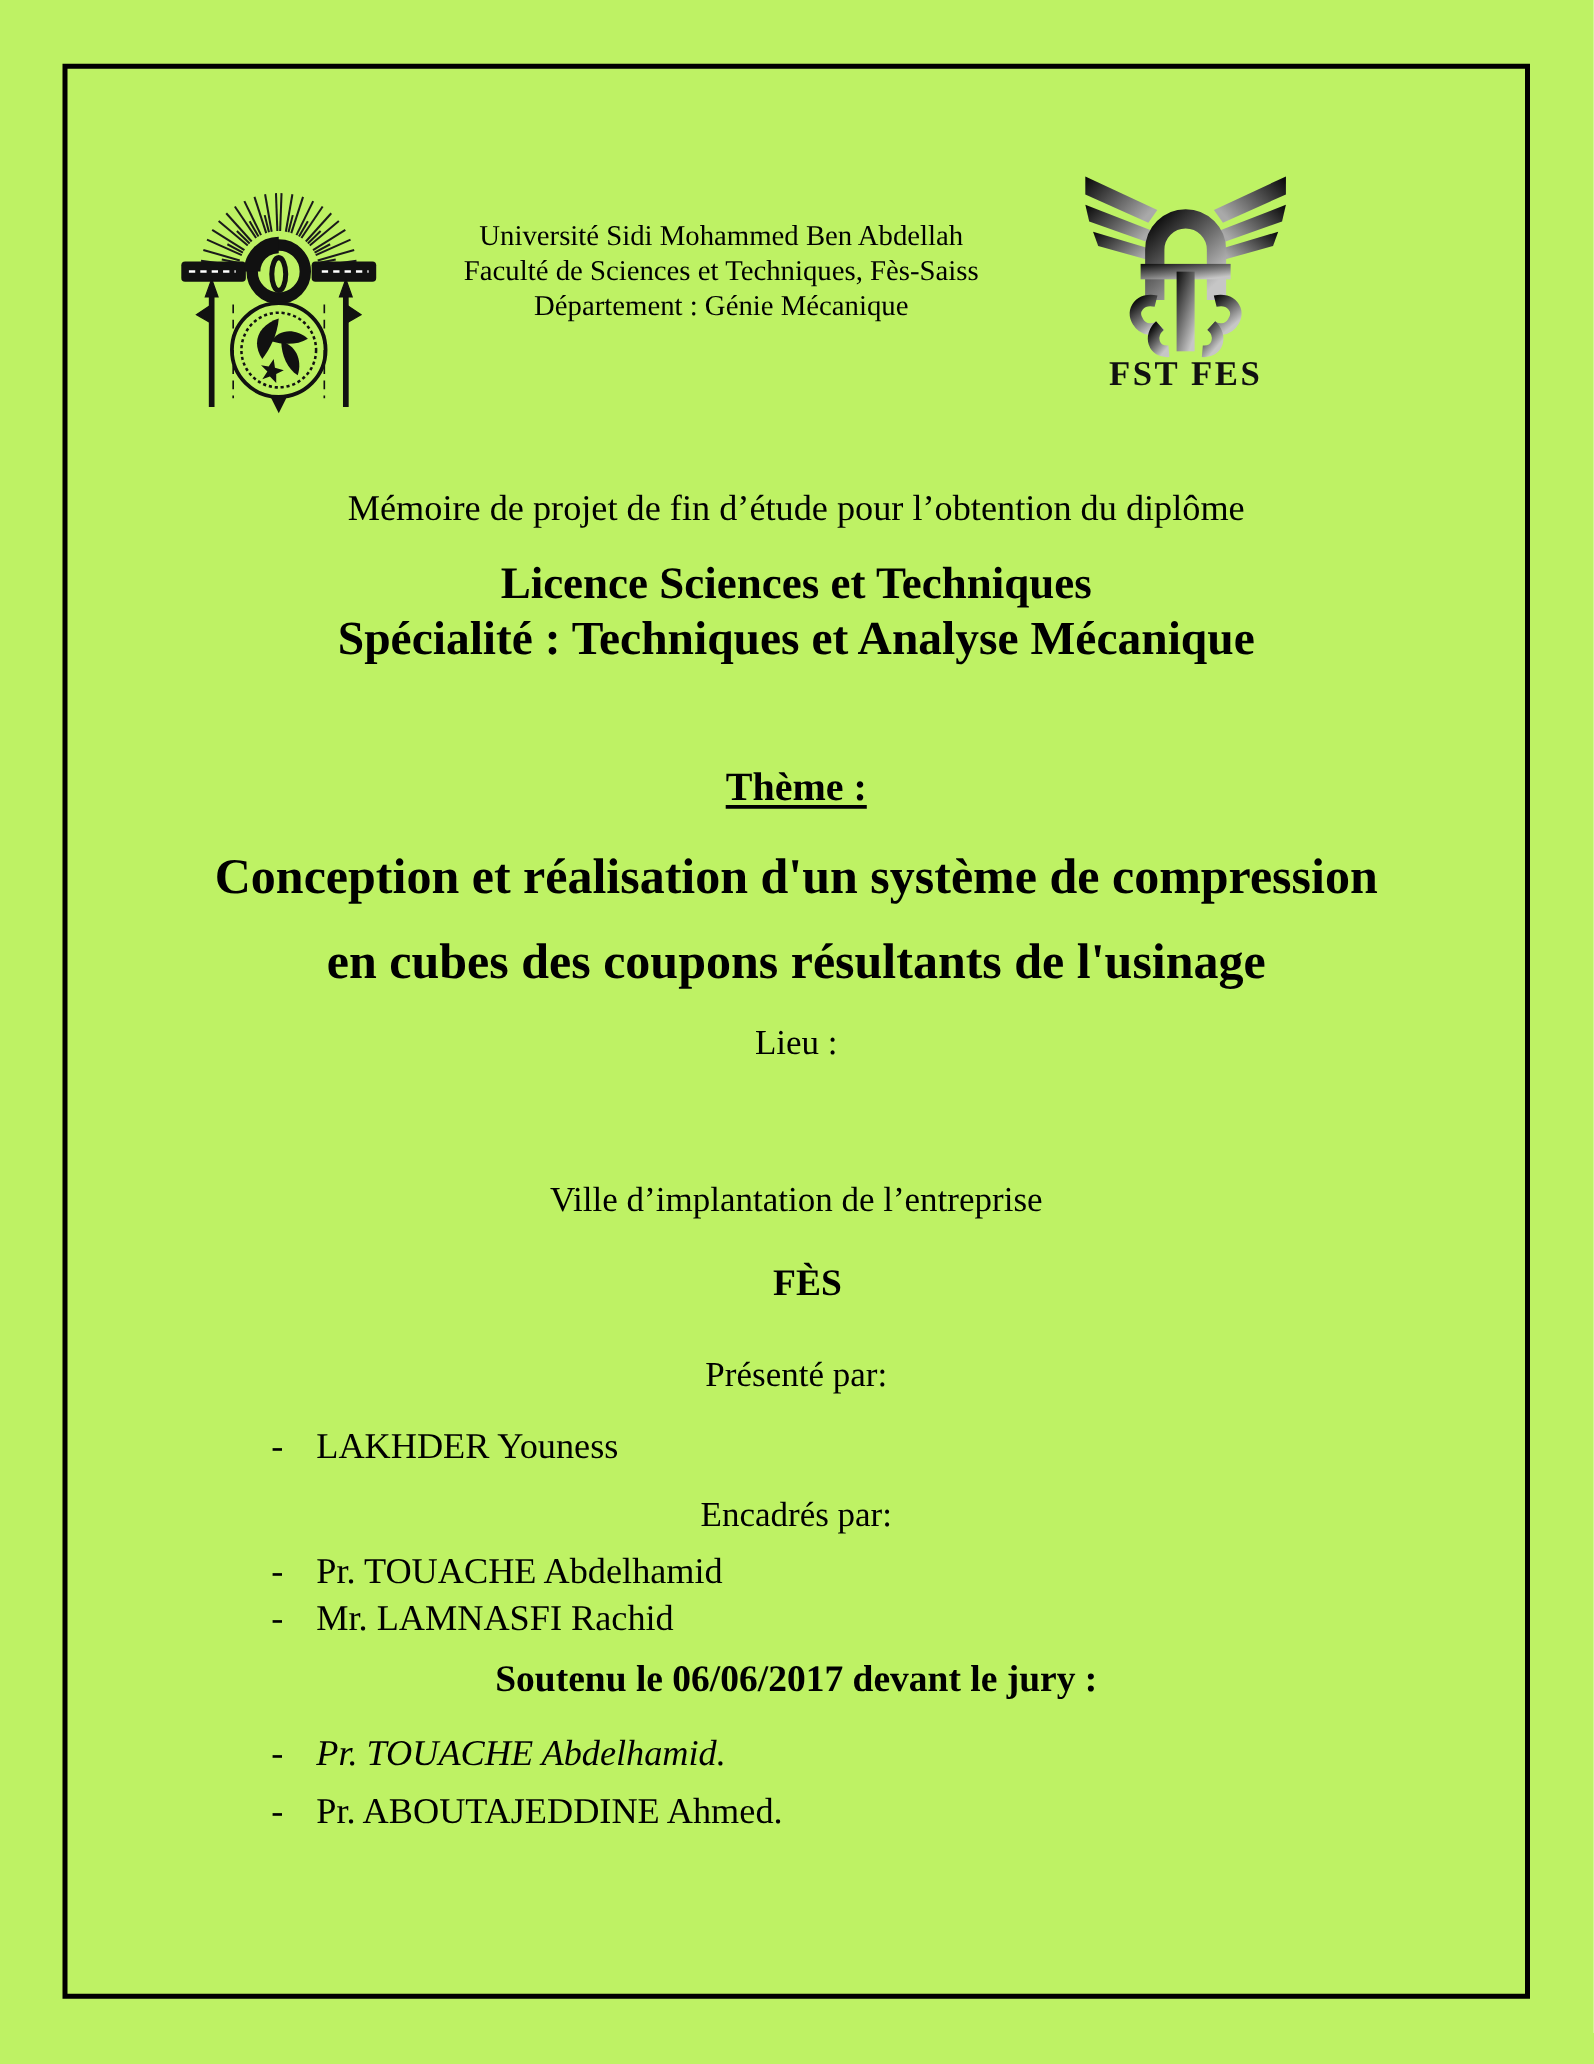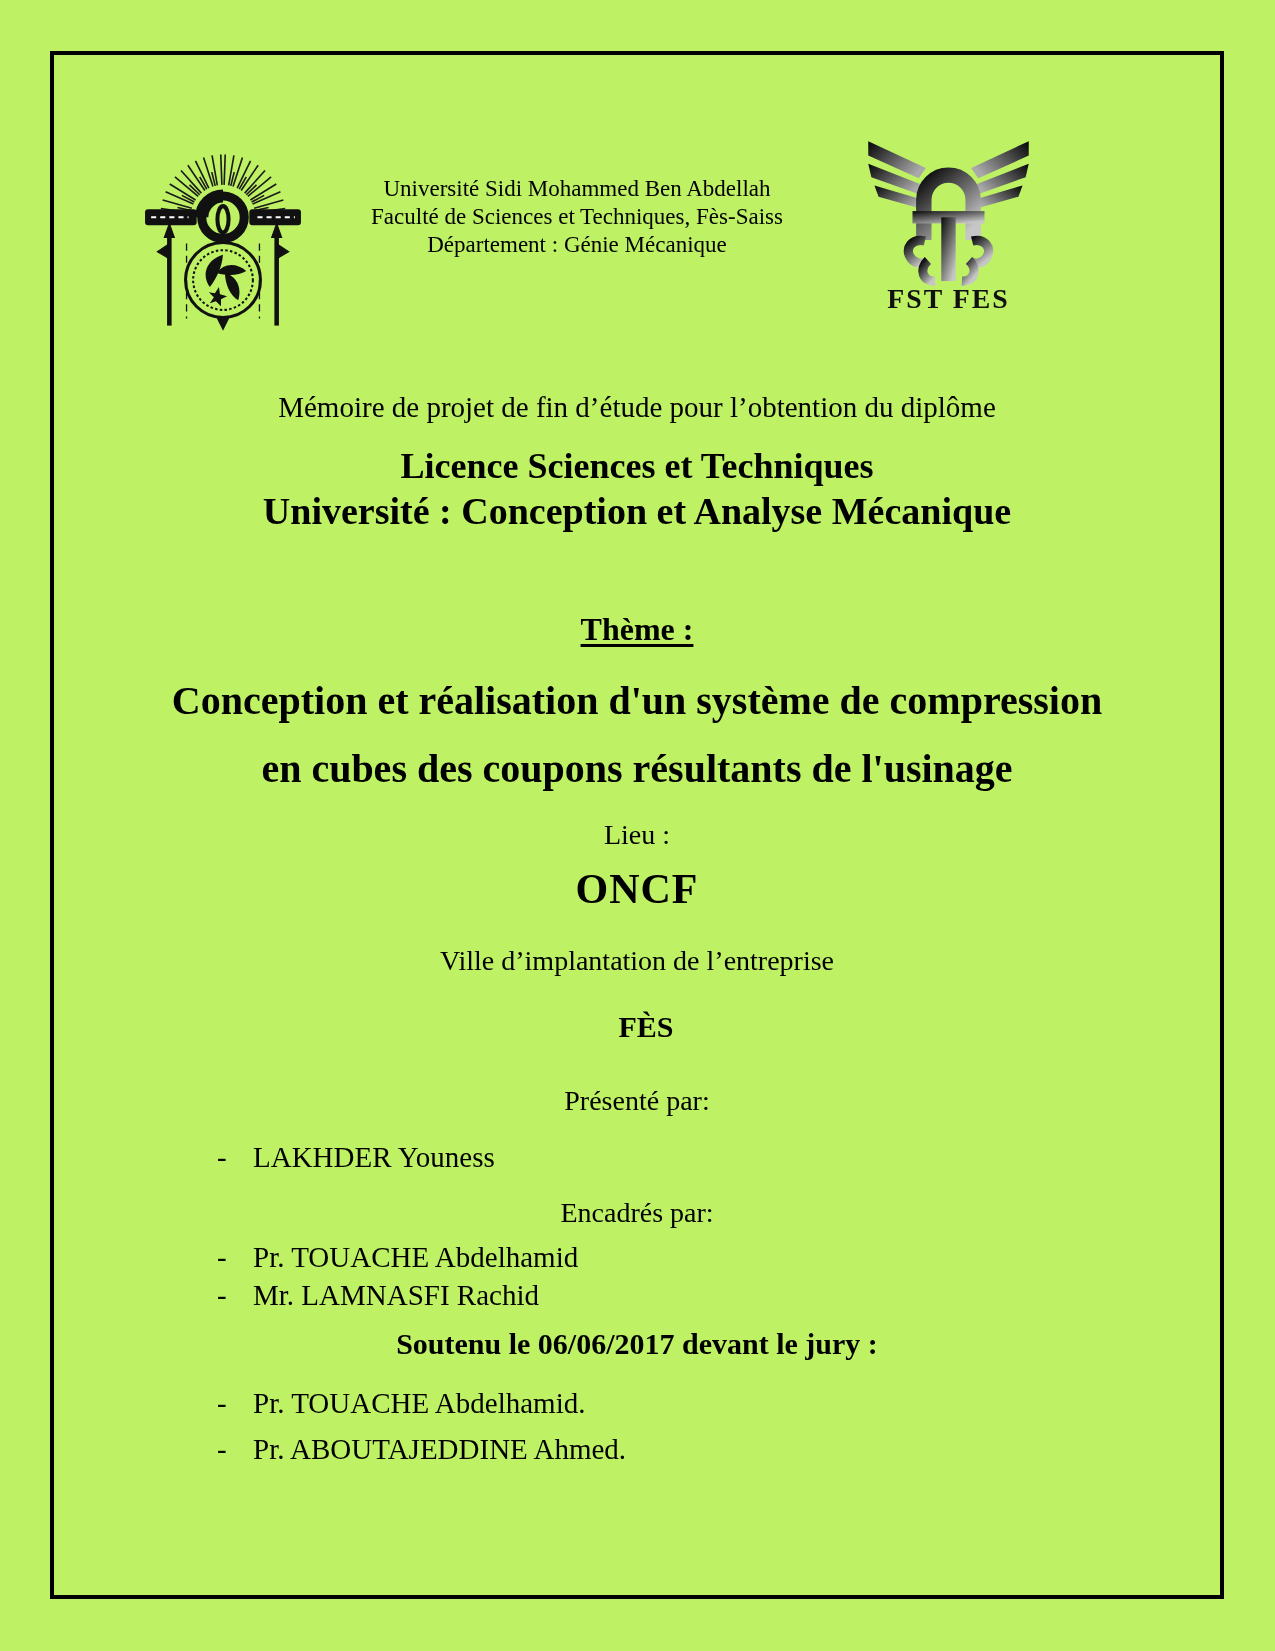--- a/index.html
+++ b/index.html
@@ -27,21 +27,21 @@
   .fes        { top:955px; font-size:30px; font-weight:bold;padding-left:18px; }
   .presente   { top:1030px; font-size:28px; }
   .encadres   { top:1142px; font-size:28px; }
   .soutenu    { top:1272px; font-size:30px; font-weight:bold; }
 
   .li { left:132px; font-size:29px;margin-left:31px; }
   .li .dash { display:inline-block; width:36px; }
   .li-lakhder  { top:1086px; }
   .li-touache  { top:1186px; }
   .li-lamnasfi { top:1224px; }
-  .li-jury1    { top:1332px; }
+  .li-jury1    { top:1332px;font-style:italic; }
   .li-jury2    { top:1378px; }
 </style>
 </head>
 <body>
 
 <div class="page">
   <div class="frame">
 
     <div class="abs emblem">
       <svg width="162" height="200" viewBox="0 0 160 195" xmlns="http://www.w3.org/2000/svg">
@@ -146,28 +146,27 @@
           <path d="M60,122 C51,130 55,143 67,142" stroke-width="9"></path>
           <path d="M103,103 C115,100 123,110 117,119 C113,126 104,126 100,122" stroke-width="9"></path>
           <path d="M100,122 C109,130 105,143 93,142" stroke-width="9"></path>
         </g>
         <text x="80" y="168" text-anchor="middle" font-family="'Liberation Serif','DejaVu Serif',serif" font-size="27" font-weight="bold" letter-spacing="2" fill="#111">FST FES</text>
       </svg>
     </div>
 
     <div class="abs center memoire">Mémoire de projet de fin d’étude pour l’obtention du diplôme</div>
     <div class="abs center licence">Licence Sciences et Techniques</div>
-    <div class="abs center specialite">Université : Conception et Analyse Mécanique</div>
+    <div class="abs center specialite">Spécialité : Techniques et Analyse Mécanique</div>
 
     <div class="abs center theme">Thème :</div>
     <div class="abs center title1">Conception et réalisation d'un système de compression</div>
     <div class="abs center title2">en cubes des coupons résultants de l'usinage</div>
 
     <div class="abs center lieu">Lieu :</div>
-    <div class="abs center oncf">ONCF</div>
     <div class="abs center ville">Ville d’implantation de l’entreprise</div>
     <div class="abs center fes">FÈS</div>
 
     <div class="abs center presente">Présenté par:</div>
     <div class="abs li li-lakhder">
       <span class="dash">-</span><span>LAKHDER Youness</span>
     </div>
 
     <div class="abs center encadres">Encadrés par:</div>
     <div class="abs li li-touache">

